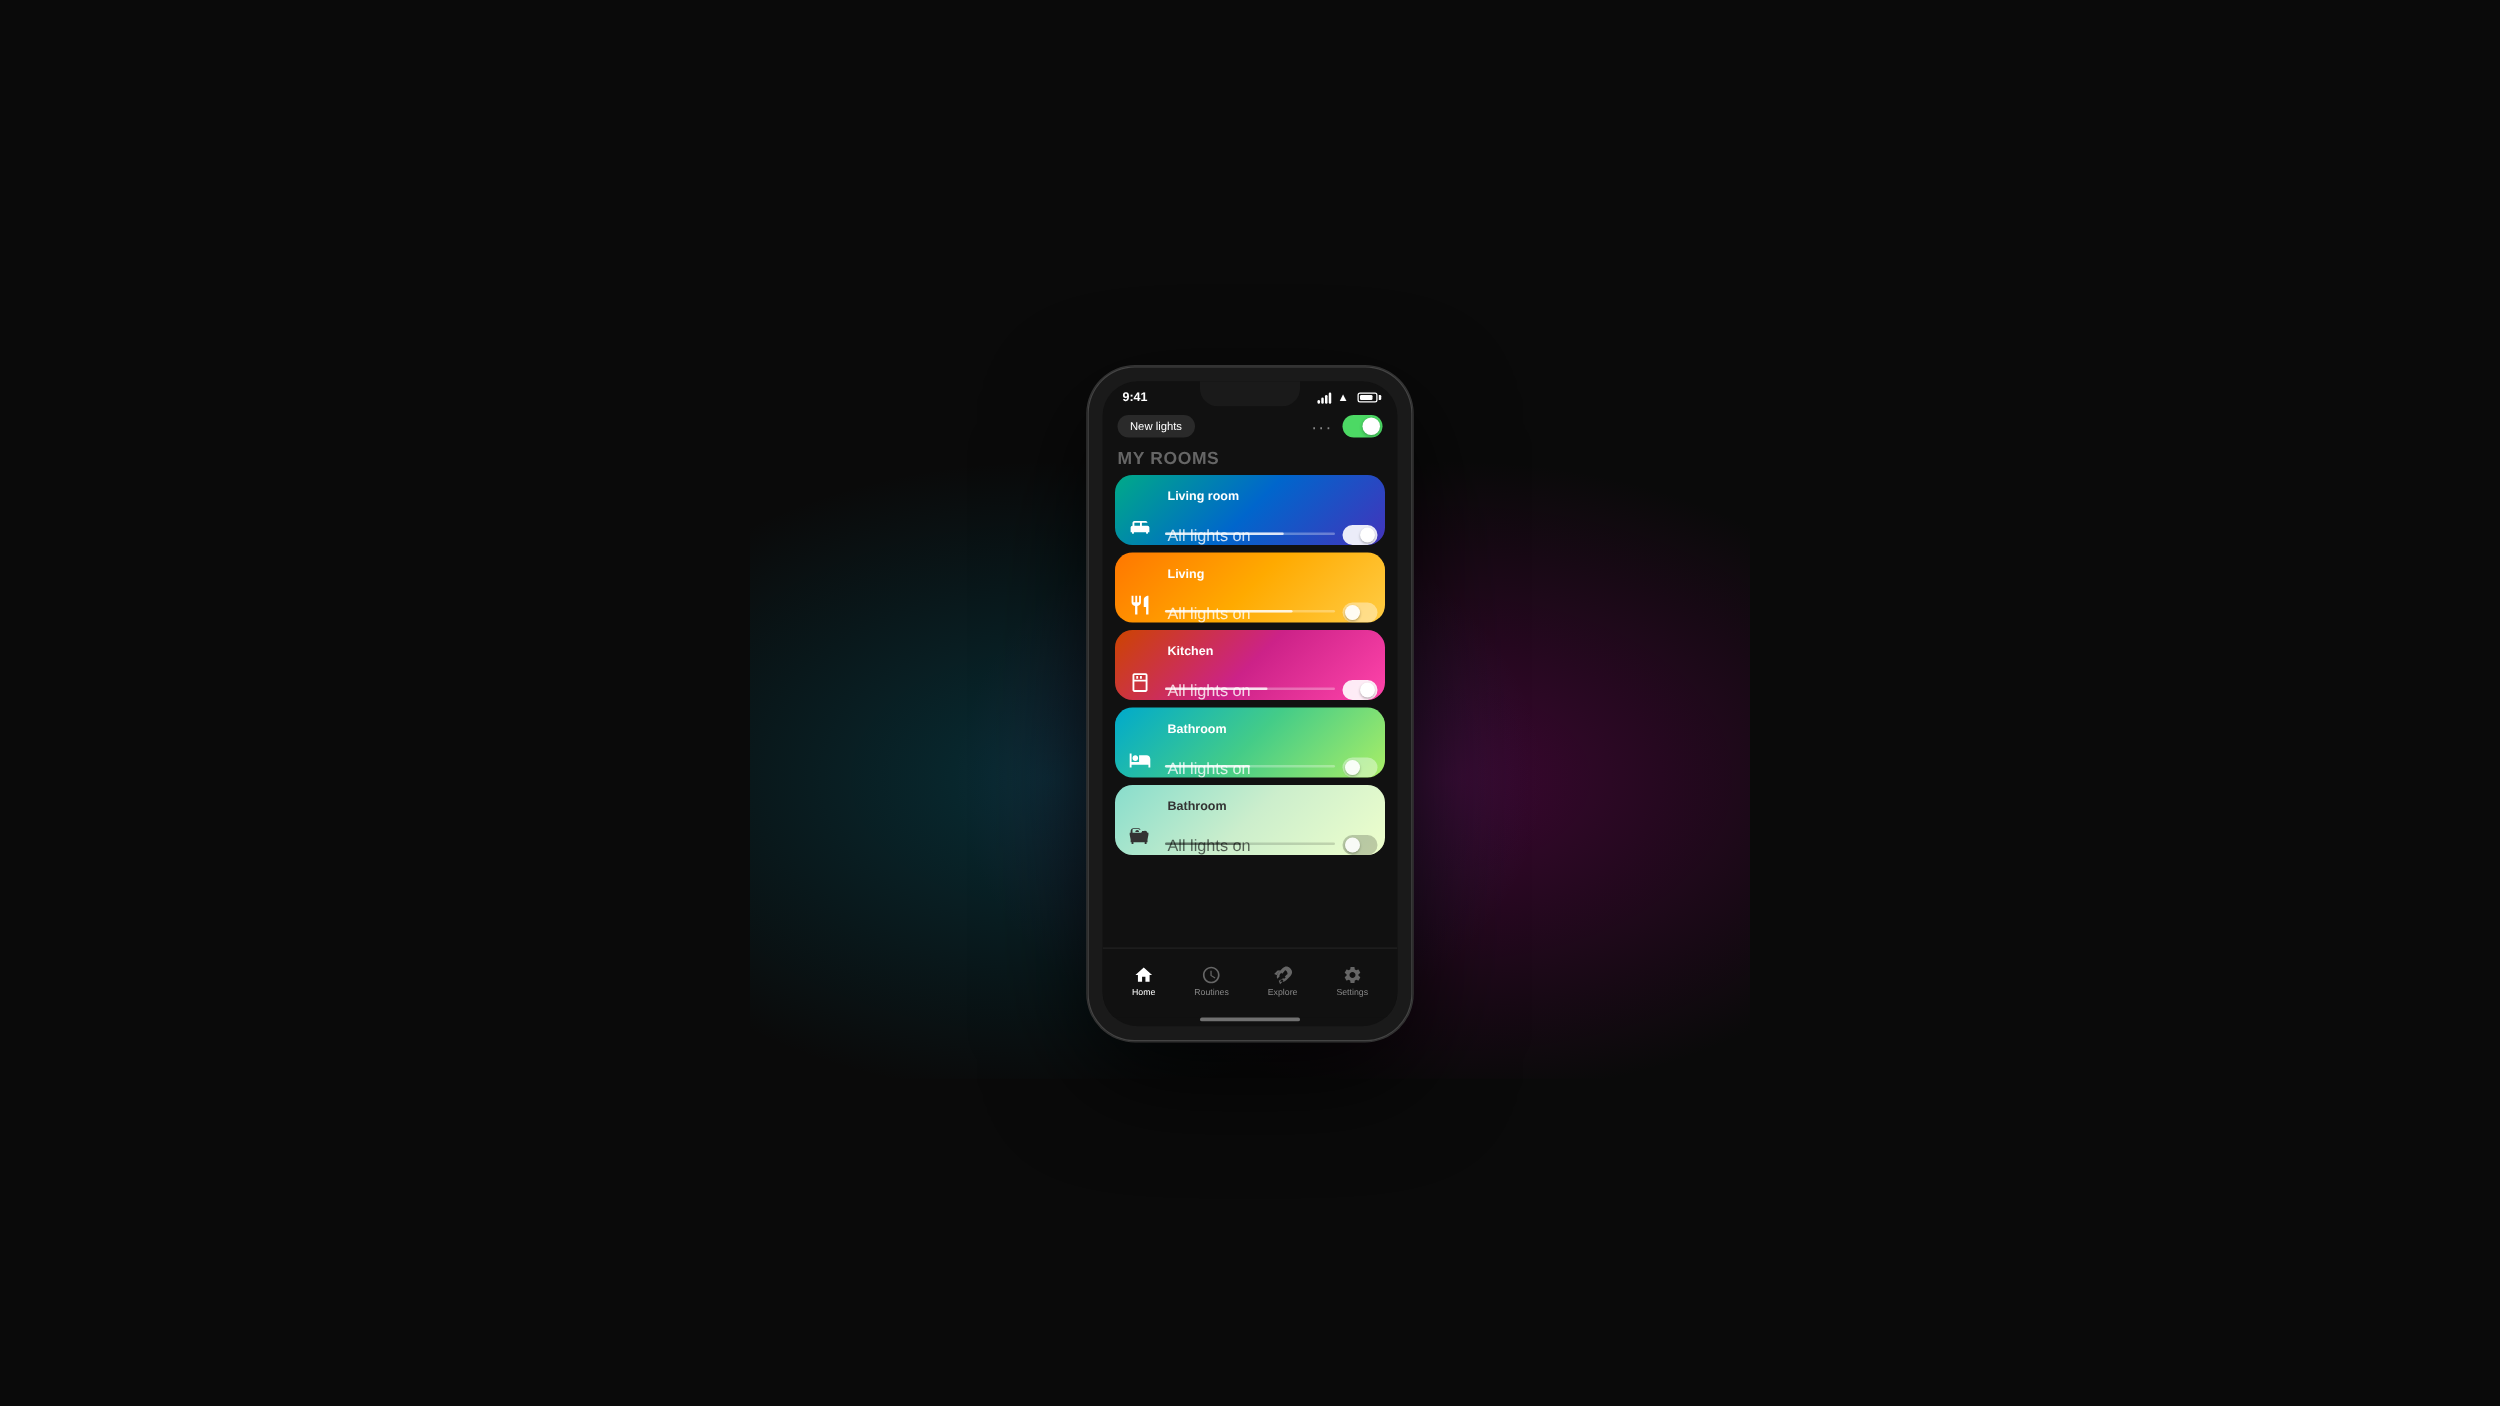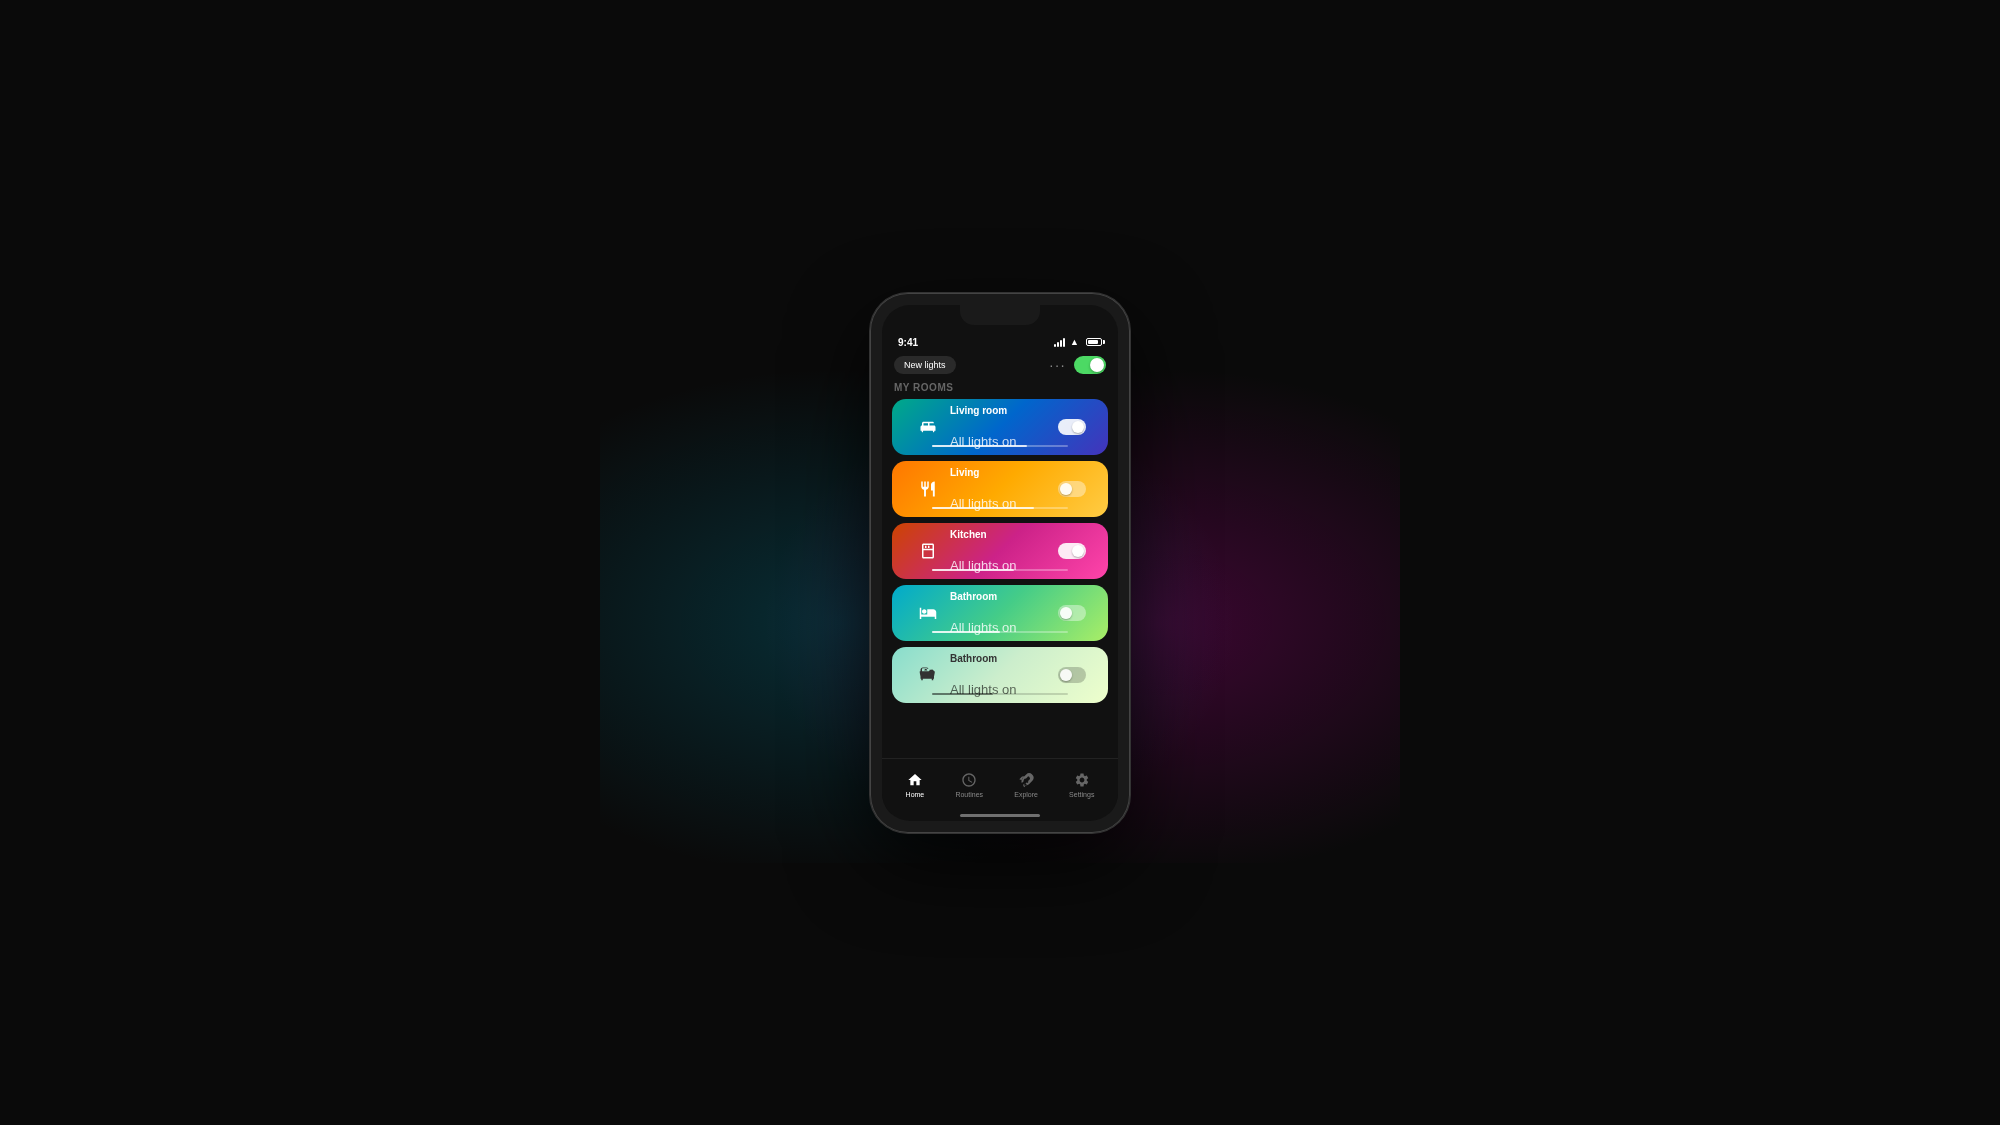--- a/index.html
+++ b/index.html
@@ -67,21 +67,20 @@
 
     
     .status-bar {
       display: flex;
       align-items: center;
       justify-content: space-between;
       padding: 8px 16px 4px;
       color: white;
       font-size: 9px;
       font-weight: 600;
-      margin-top: 24px;
     }
 
     .status-time {
       font-size: 10px;
       font-weight: 700;
     }
 
     .status-icons {
       display: flex;
       align-items: center;
@@ -177,21 +176,21 @@
       background: white;
       border-radius: 50%;
       top: 2px;
       right: 2px;
       box-shadow: 0 1px 3px rgba(0,0,0,0.3);
     }
 
     
     .section-label {
       color: #666;
-      font-size: 10px;
+      font-size: 14px;
       font-weight: 600;
       letter-spacing: 0.5px;
       padding: 0 12px 6px;
       text-transform: uppercase;
     }
 
     
     .rooms-list {
       flex: 1;
       padding: 0 10px;
@@ -208,22 +207,22 @@
       position: relative;
       overflow: hidden;
       flex-shrink: 0;
       cursor: pointer;
     }
 
     .room-card-inner {
       position: absolute;
       inset: 0;
       display: flex;
-      align-items: center;
-      padding: 0 22px;
+      align-items: flex-end;
+      padding: 0 6px;
     }
 
     .room-icon {
       width: 28px;
       height: 28px;
       display: flex;
       align-items: center;
       justify-content: center;
       margin-right: 8px;
       flex-shrink: 0;

